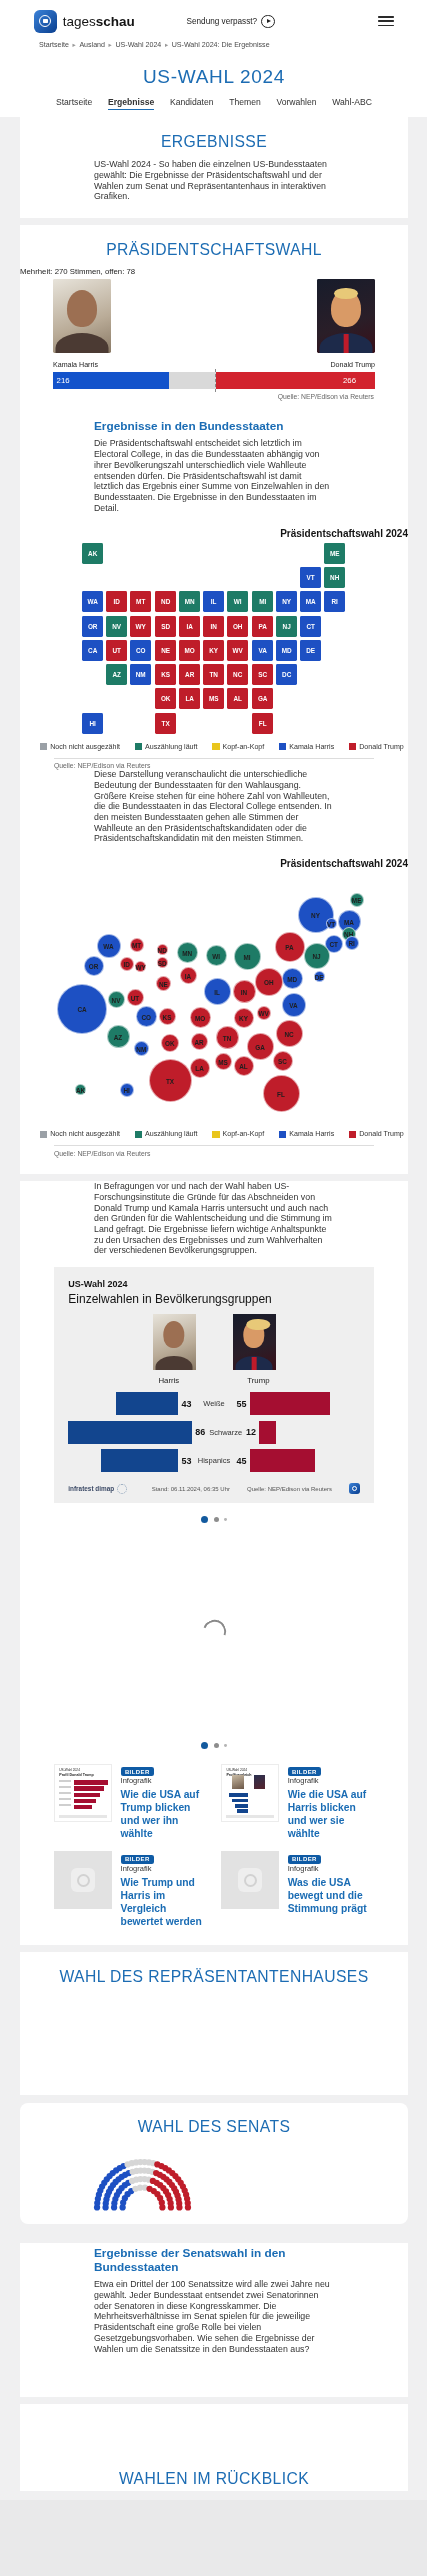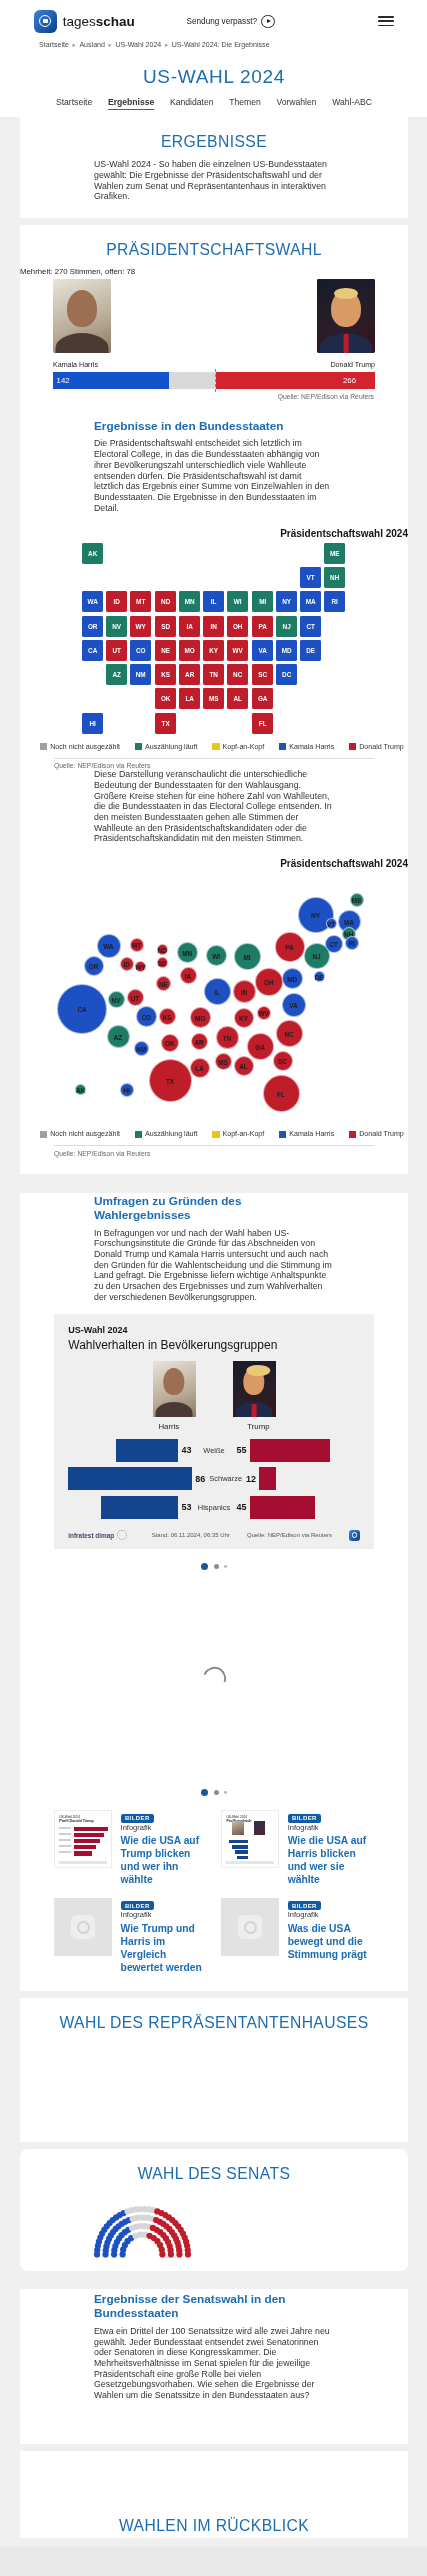--- a/index.html
+++ b/index.html
@@ -176,21 +176,21 @@
           <div class="torso"></div>
         </div>
       <div class="cand-name left">Kamala Harris</div>
       <div class="cand-name right">Donald Trump</div>
     </div>
 
     <div class="ec-bar">
       <div class="ec-seg" id="bar-harris" style="width: 36.0595%; background: rgb(19, 83, 203);"></div>
       <div class="ec-seg" id="bar-open" style="width: 14.4981%; background: rgb(217, 217, 217);"></div>
       <div class="ec-seg" id="bar-trump" style="width: 49.4424%; background: rgb(210, 35, 46);"></div>
-      <div class="ec-num left">142</div>
+      <div class="ec-num left">216</div>
       <div class="ec-num right">266</div>
       <div id="majority-marker" style="left: 50.1859%;"></div>
     </div>
     <div class="quelle right">Quelle: NEP/Edison via Reuters</div>
 
     <h3 class="sub-head">Ergebnisse in den Bundesstaaten</h3>
     <p class="para">Die Präsidentschaftswahl entscheidet sich letztlich im Electoral College, in das die Bundesstaaten abhängig von ihrer Bevölkerungszahl unterschiedlich viele Wahlleute entsenden dürfen. Die Präsidentschaftswahl ist damit letztlich das Ergebnis einer Summe von Einzelwahlen in den Bundesstaaten. Die Ergebnisse in den Bundesstaaten im Detail.</p>
     <div class="chart-caption">Präsidentschaftswahl 2024</div>
     <div id="tile-map">
         <div class="tile" style="left: 145px; top: 145px; background: rgb(191, 29, 42);">AL</div>
@@ -344,26 +344,25 @@
         <span class="legend-item">
           <span class="swatch" style="background: rgb(191, 29, 42);"></span>
           <span class="legend-label">Donald Trump</span>
         </span>
       </div>
     <hr class="hairline">
     <div class="quelle left">Quelle: NEP/Edison via Reuters</div>
   </div>
 
   <div class="card" style="padding-bottom:2.9px;">
-    <h3 class="sub-head" style="padding-top:1.4px;">Umfragen zu Gründen des Wahlergebnisses</h3>
     <p class="para">In Befragungen vor und nach der Wahl haben US-Forschungsinstitute die Gründe für das Abschneiden von Donald Trump und Kamala Harris untersucht und auch nach den Gründen für die Wahlentscheidung und die Stimmung im Land gefragt. Die Ergebnisse liefern wichtige Anhaltspunkte zu den Ursachen des Ergebnisses und zum Wahlverhalten der verschiedenen Bevölkerungsgruppen.</p>
 
     <div class="gray-module">
       <div class="gm-kicker">US-Wahl 2024</div>
-      <div class="gm-title">Wahlverhalten in Bevölkerungsgruppen</div>
+      <div class="gm-title">Einzelwahlen in Bevölkerungsgruppen</div>
       <div class="gm-photos">
         <div class="gm-photo photo-harris">
             <div class="head"></div>
             <div class="torso"></div>
           </div>
         <div class="gm-photo photo-trump">
             <div class="head"></div>
             <div class="torso"></div>
           </div>
       </div>

